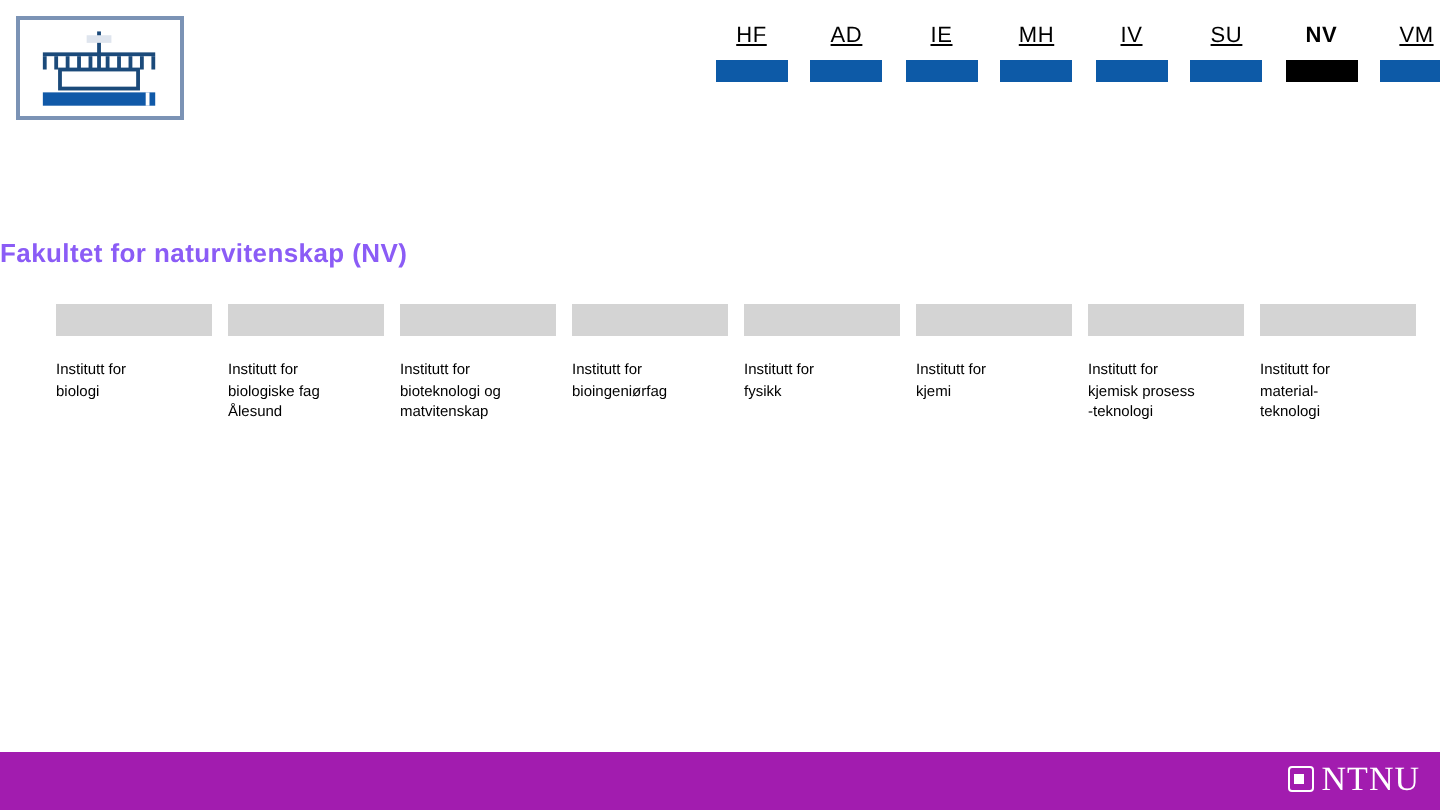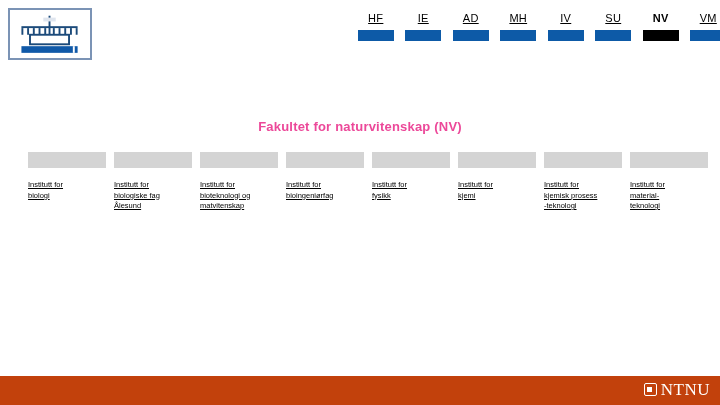--- a/index.html
+++ b/index.html
@@ -71,40 +71,39 @@
   .nav-tab.active .nav-bar {
     background: #000000;
   }
 
   
   #page-title {
     position: absolute;
     left: 0;
     top: 110px;
     width: 720px;
-    text-align: center;
+    text-align: left;
     font-size: 13px;
     font-weight: bold;
-    color: #ec4899;
+    color: #8b5cf6;
     letter-spacing: .2px;
   }
 
   
   #departments {
     position: absolute;
     left: 28px;
     top: 152px;
     width: 680px;
     display: flex;
     gap: 8px;
   }
   .dept-col {
     flex: 1 1 0;
     min-width: 0;
-    text-decoration: underline;
   }
   .dept-col .dept-bar {
     height: 16px;
     background: #d4d4d4;
   }
   .dept-col .dept-label {
     margin-top: 12px;
     padding-right: 6px;
     font-size: 7.5px;
     line-height: 10.5px;
@@ -112,21 +111,21 @@
     white-space: pre-line;
   }
 
   
   #footer-bar {
     position: absolute;
     left: 0;
     top: 376px;
     width: 720px;
     height: 29px;
-    background: #c2410c;
+    background: #a21caf;
   }
   #footer-logo {
     position: absolute;
     right: 10px;
     top: 5px;
     display: flex;
     align-items: center;
     gap: 4px;
   }
   #footer-logo .mark {
@@ -181,25 +180,25 @@
     <rect x="66" y="38" width="2" height="7" fill="#ffffff"></rect>
   </svg>
 </div>
 
 <nav id="faculty-nav">
     <div class="nav-tab">
       <span class="nav-label">HF</span>
       <span class="nav-bar"></span>
     </div>
     <div class="nav-tab">
+      <span class="nav-label">AD</span>
+      <span class="nav-bar"></span>
+    </div>
+    <div class="nav-tab">
       <span class="nav-label">IE</span>
-      <span class="nav-bar"></span>
-    </div>
-    <div class="nav-tab">
-      <span class="nav-label">AD</span>
       <span class="nav-bar"></span>
     </div>
     <div class="nav-tab">
       <span class="nav-label">MH</span>
       <span class="nav-bar"></span>
     </div>
     <div class="nav-tab">
       <span class="nav-label">IV</span>
       <span class="nav-bar"></span>
     </div>

